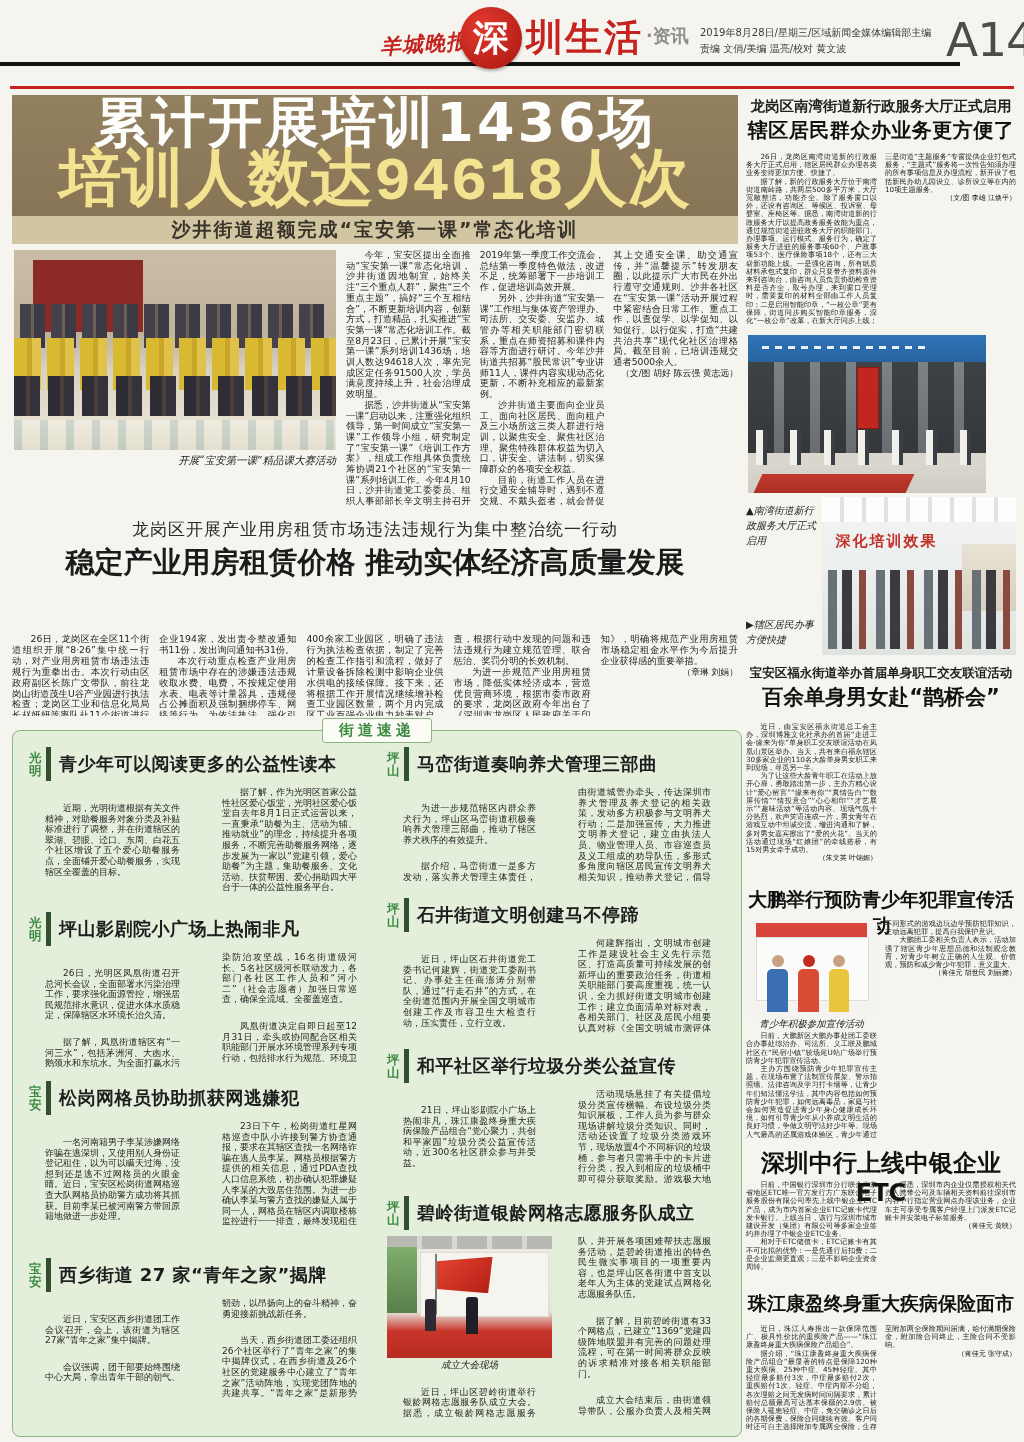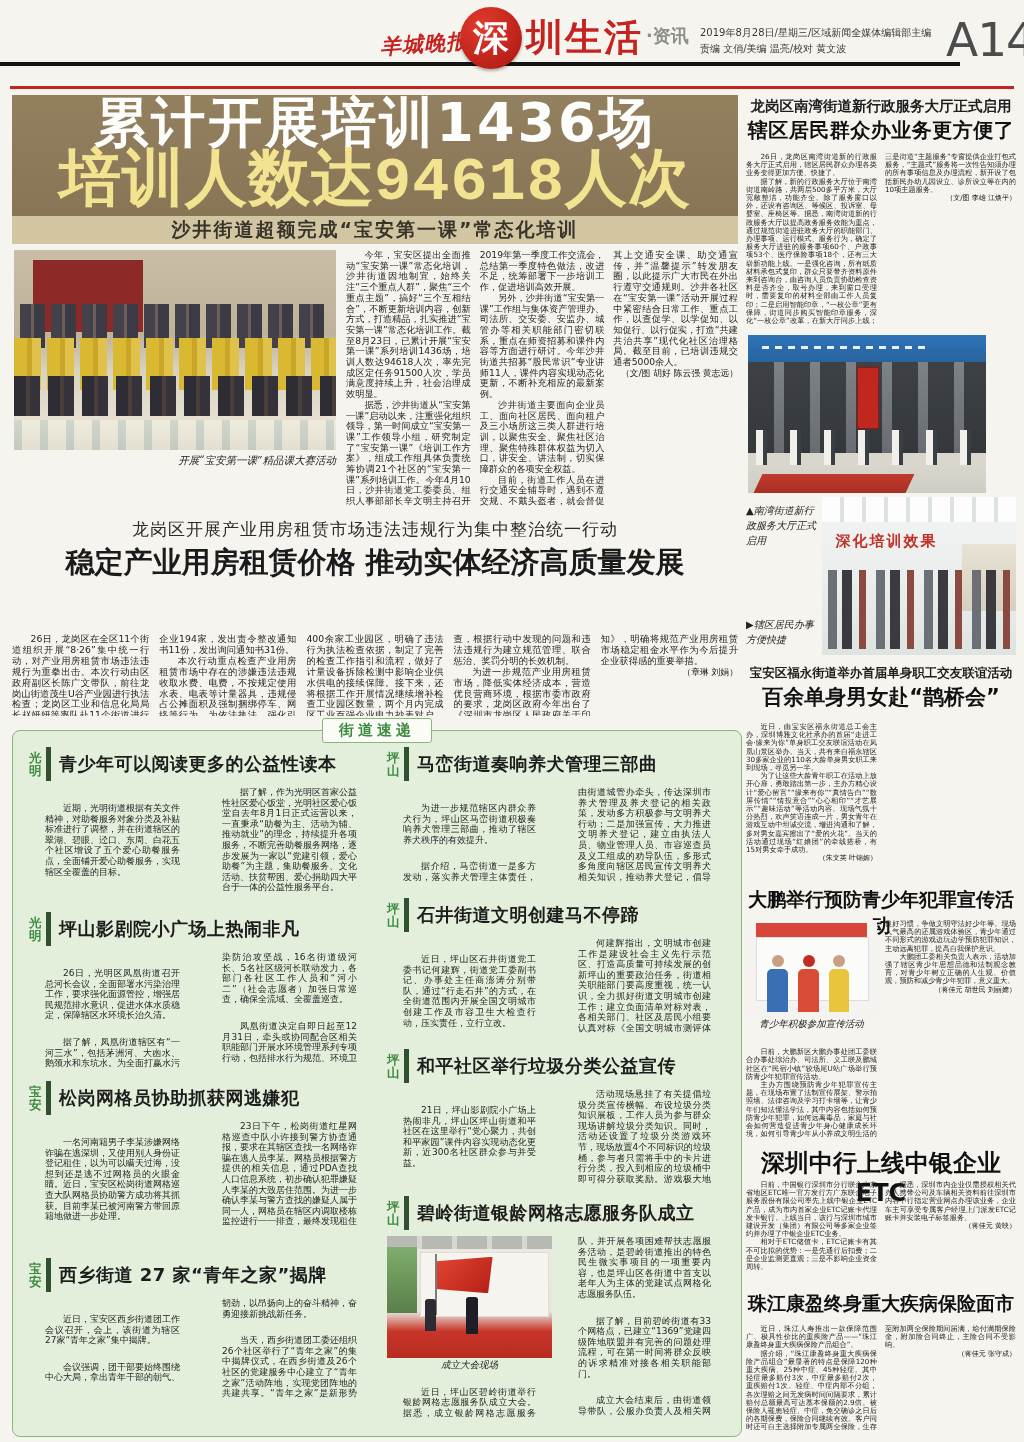--- a/index.html
+++ b/index.html
@@ -212,21 +212,21 @@
     <div class="railbody bt" style="top:825px;height:220px;">
       <div class="cols2">
         <div style="width:131px;">
           <div class="photo photo-kids" style="position:relative;width:131px;height:98px;">
             <div class="pk-banner"></div>
             <div class="pk-wall"></div>
             <div class="pk-kid pk-k1"></div>
             <div class="pk-kid pk-k2"></div>
             <div class="pk-kid pk-k3"></div>
           </div>
-          <div class="ph-caption-c" style="position:static;margin:2px 0 20px;">青少年积极参加宣传活动</div>
+          <div class="ph-caption-c" style="position:static;margin:2px 0 4px;">青少年积极参加宣传活动</div>
         </div>
         <p>日前，大鹏新区大鹏办事处团工委联合办事处综治办、司法所、义工联及鹏城社区在“民宿小镇”较场尾U站广场举行预防青少年犯罪宣传活动。</p>
         <p>主办方围绕预防青少年犯罪宣传主题，在现场布置了法制宣传展架、警示拍照墙、法律咨询及学习打卡墙等，让青少年们知法懂法学法，其中内容包括如何预防青少年犯罪，如何远离毒品，家庭与社会如何营造促进青少年身心健康成长环境，如何引导青少年从小养成文明生活的良好习惯，争做文明守法好少年等。现场人气最高的还属游戏体验区，青少年通过不同形式的游戏边玩边学预防犯罪知识，主动远离犯罪，提高自我保护意识。</p>
         <p>大鹏团工委相关负责人表示，活动加强了辖区青少年思想品德和法制观念教育，对青少年树立正确的人生观、价值观，预防和减少青少年犯罪，意义重大。</p>
         <p class="byline">（蒋佳元 胡世民 刘丽嫦）</p>
       </div>
     </div>
 
     <div class="headline" style="top:1052px;font-size:24px;">深圳中行上线中银企业 ETC</div>
     <div class="railbody bt" style="top:1086px;height:106px;">
@@ -338,21 +338,21 @@
         </div>
       </div>
 
       <div class="s-article">
         <div class="s-head">
           <span class="s-tag">坪山</span>
           <span class="s-bar"></span>
           <span class="s-title">和平社区举行垃圾分类公益宣传</span>
         </div>
         <div class="s-body" style="height:96px;">
-          <p>21日，坪山影剧院小广场上热闹非凡，坪山区坪山街道和平社区在这里举行“党心聚力，共创和平家园”课件内容实现动态化更新，近300名社区群众参与并受益。</p>
+          <p>21日，坪山影剧院小广场上热闹非凡，珠江康盈终身重大疾病保险产品组合“党心聚力，共创和平家园”垃圾分类公益宣传活动，近300名社区群众参与并受益。</p>
           <p>活动现场悬挂了有关提倡垃圾分类宣传横幅、布设垃圾分类知识展板，工作人员为参与群众现场讲解垃圾分类知识。同时，活动还设置了垃圾分类游戏环节，现场放置4个不同标识的垃圾桶，参与者只需将手中的卡片进行分类，投入到相应的垃圾桶中即可得分获取奖励。游戏极大地调动了居民的积极性，在游戏过程中，群众进一步增长垃圾分类知识，加深了对垃圾分类的认知。</p>
           <p class="byline">（蔡鹏飞 彭泽东 汪冰琴）</p>
         </div>
       </div>
 
       <div class="s-article">
         <div class="s-head">
           <span class="s-tag">坪山</span>
           <span class="s-bar"></span>
           <span class="s-title">碧岭街道银龄网格志愿服务队成立</span>

